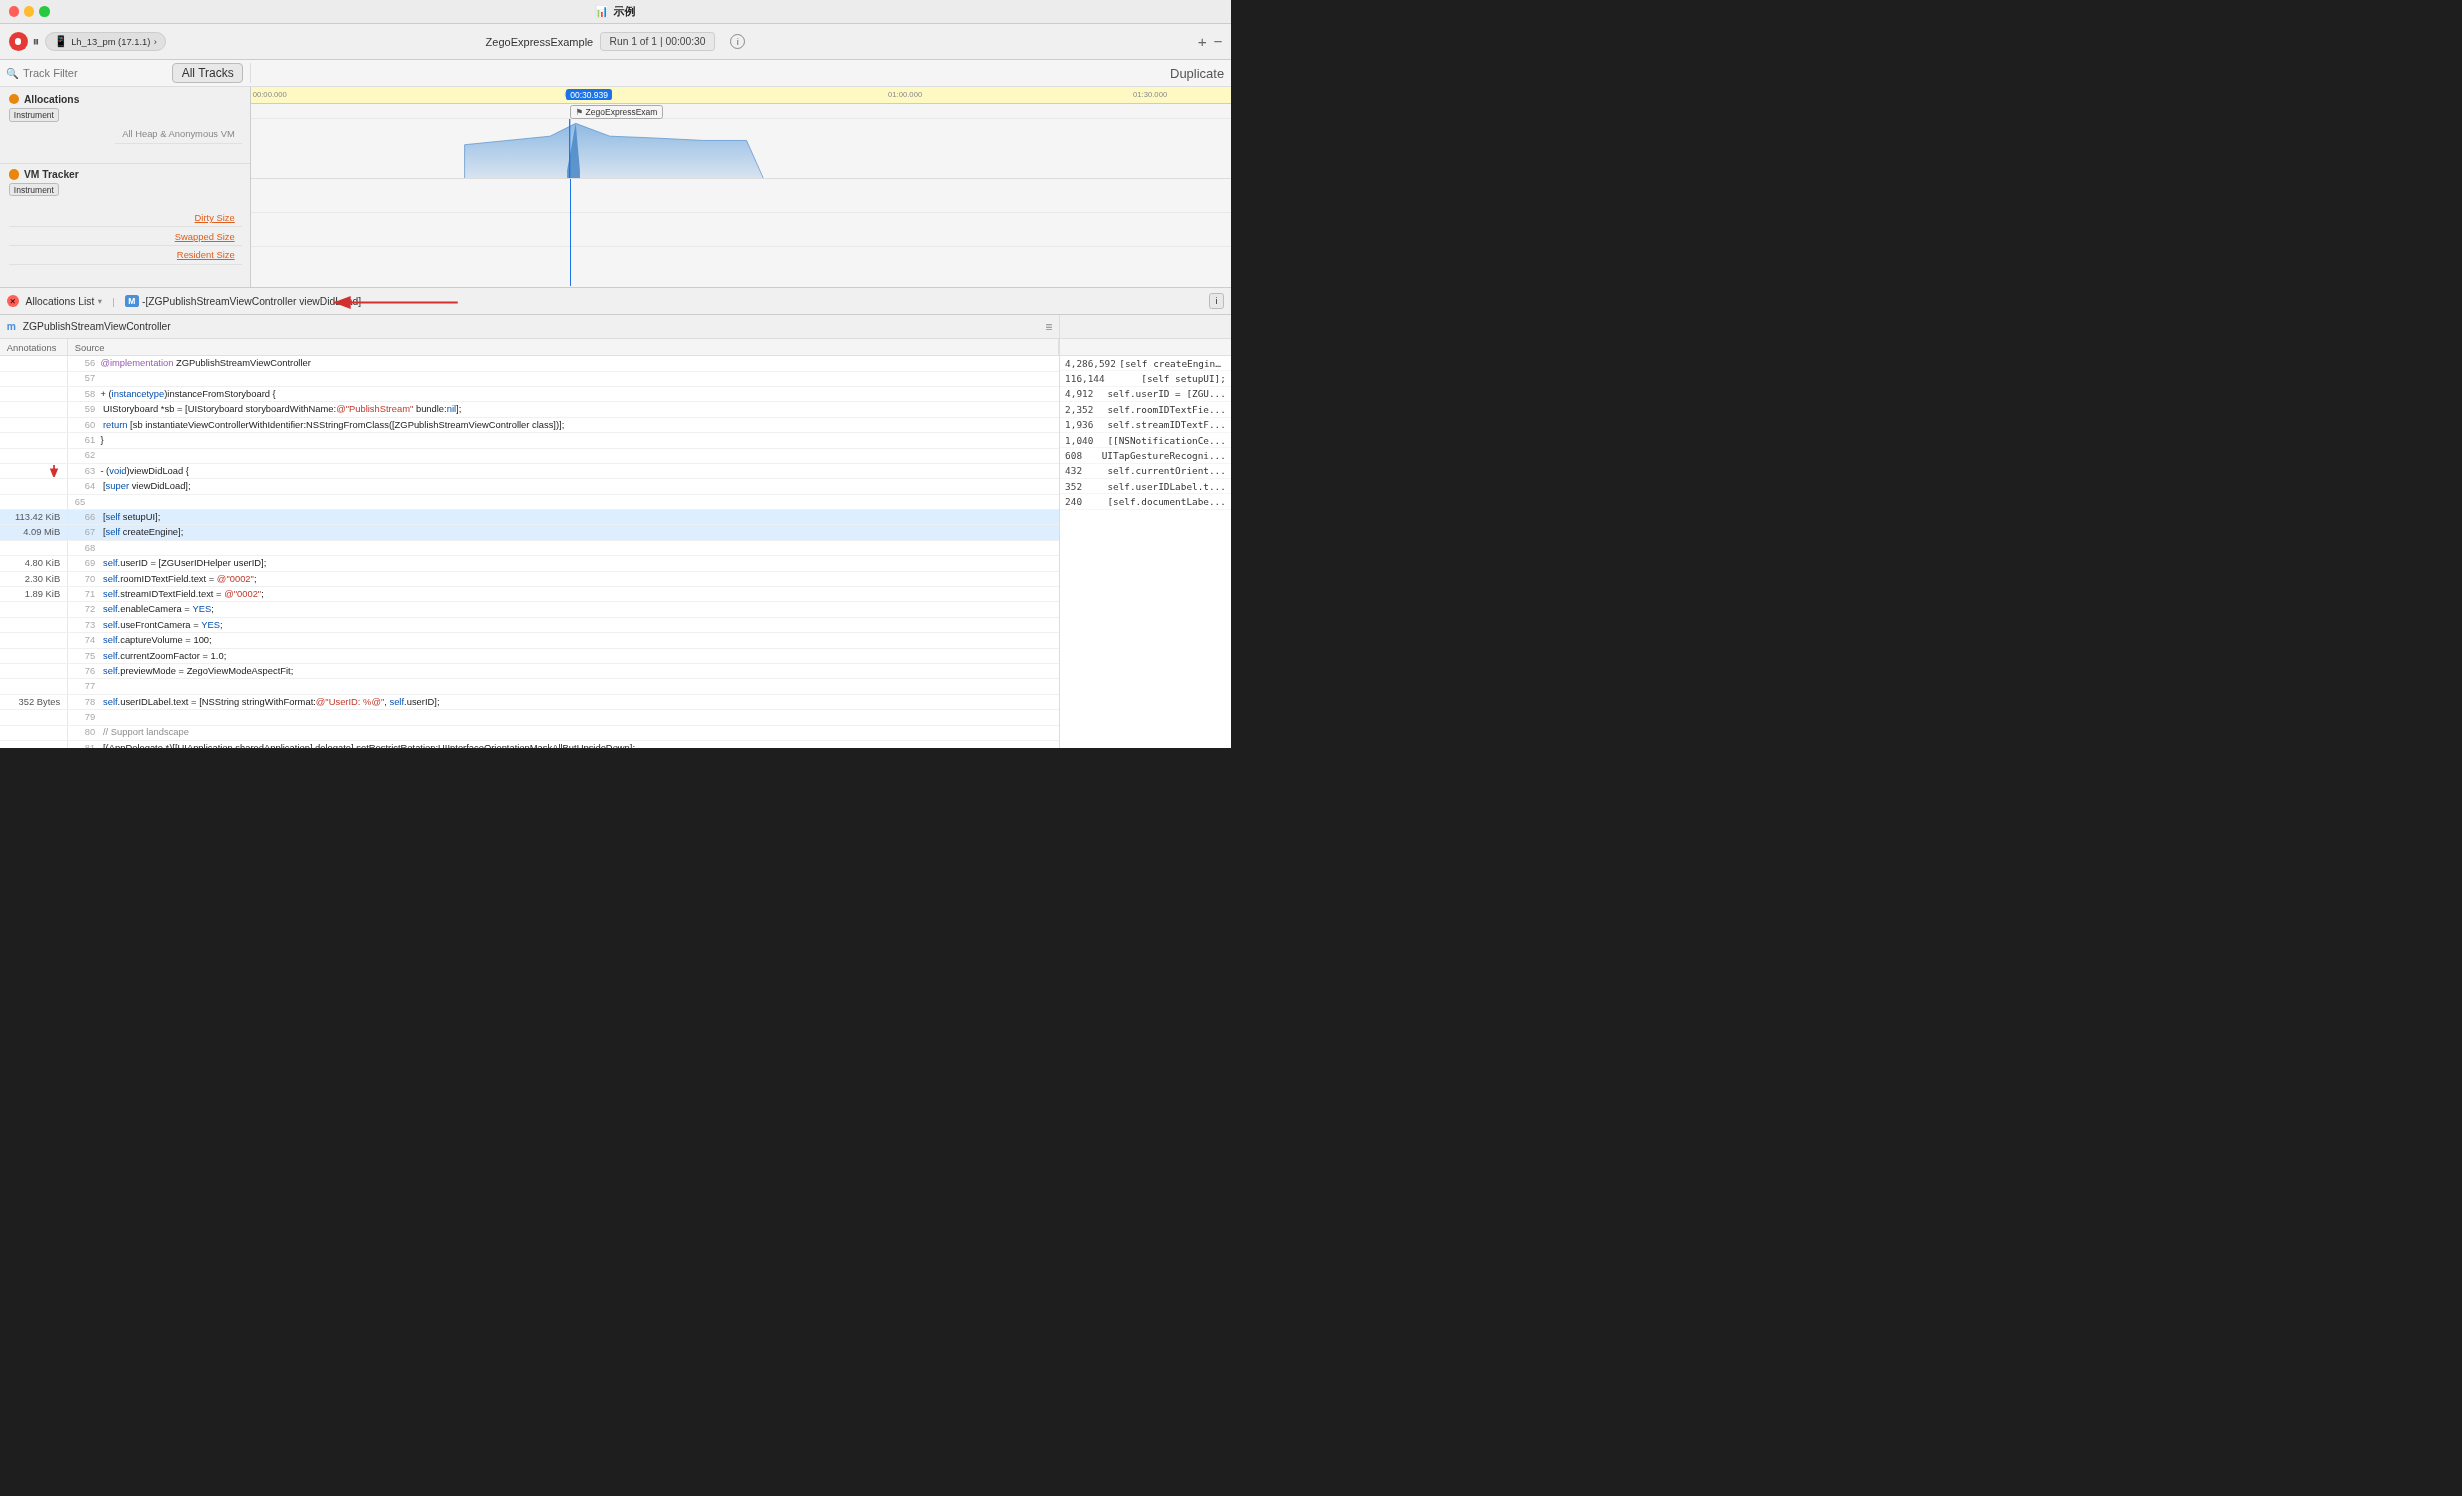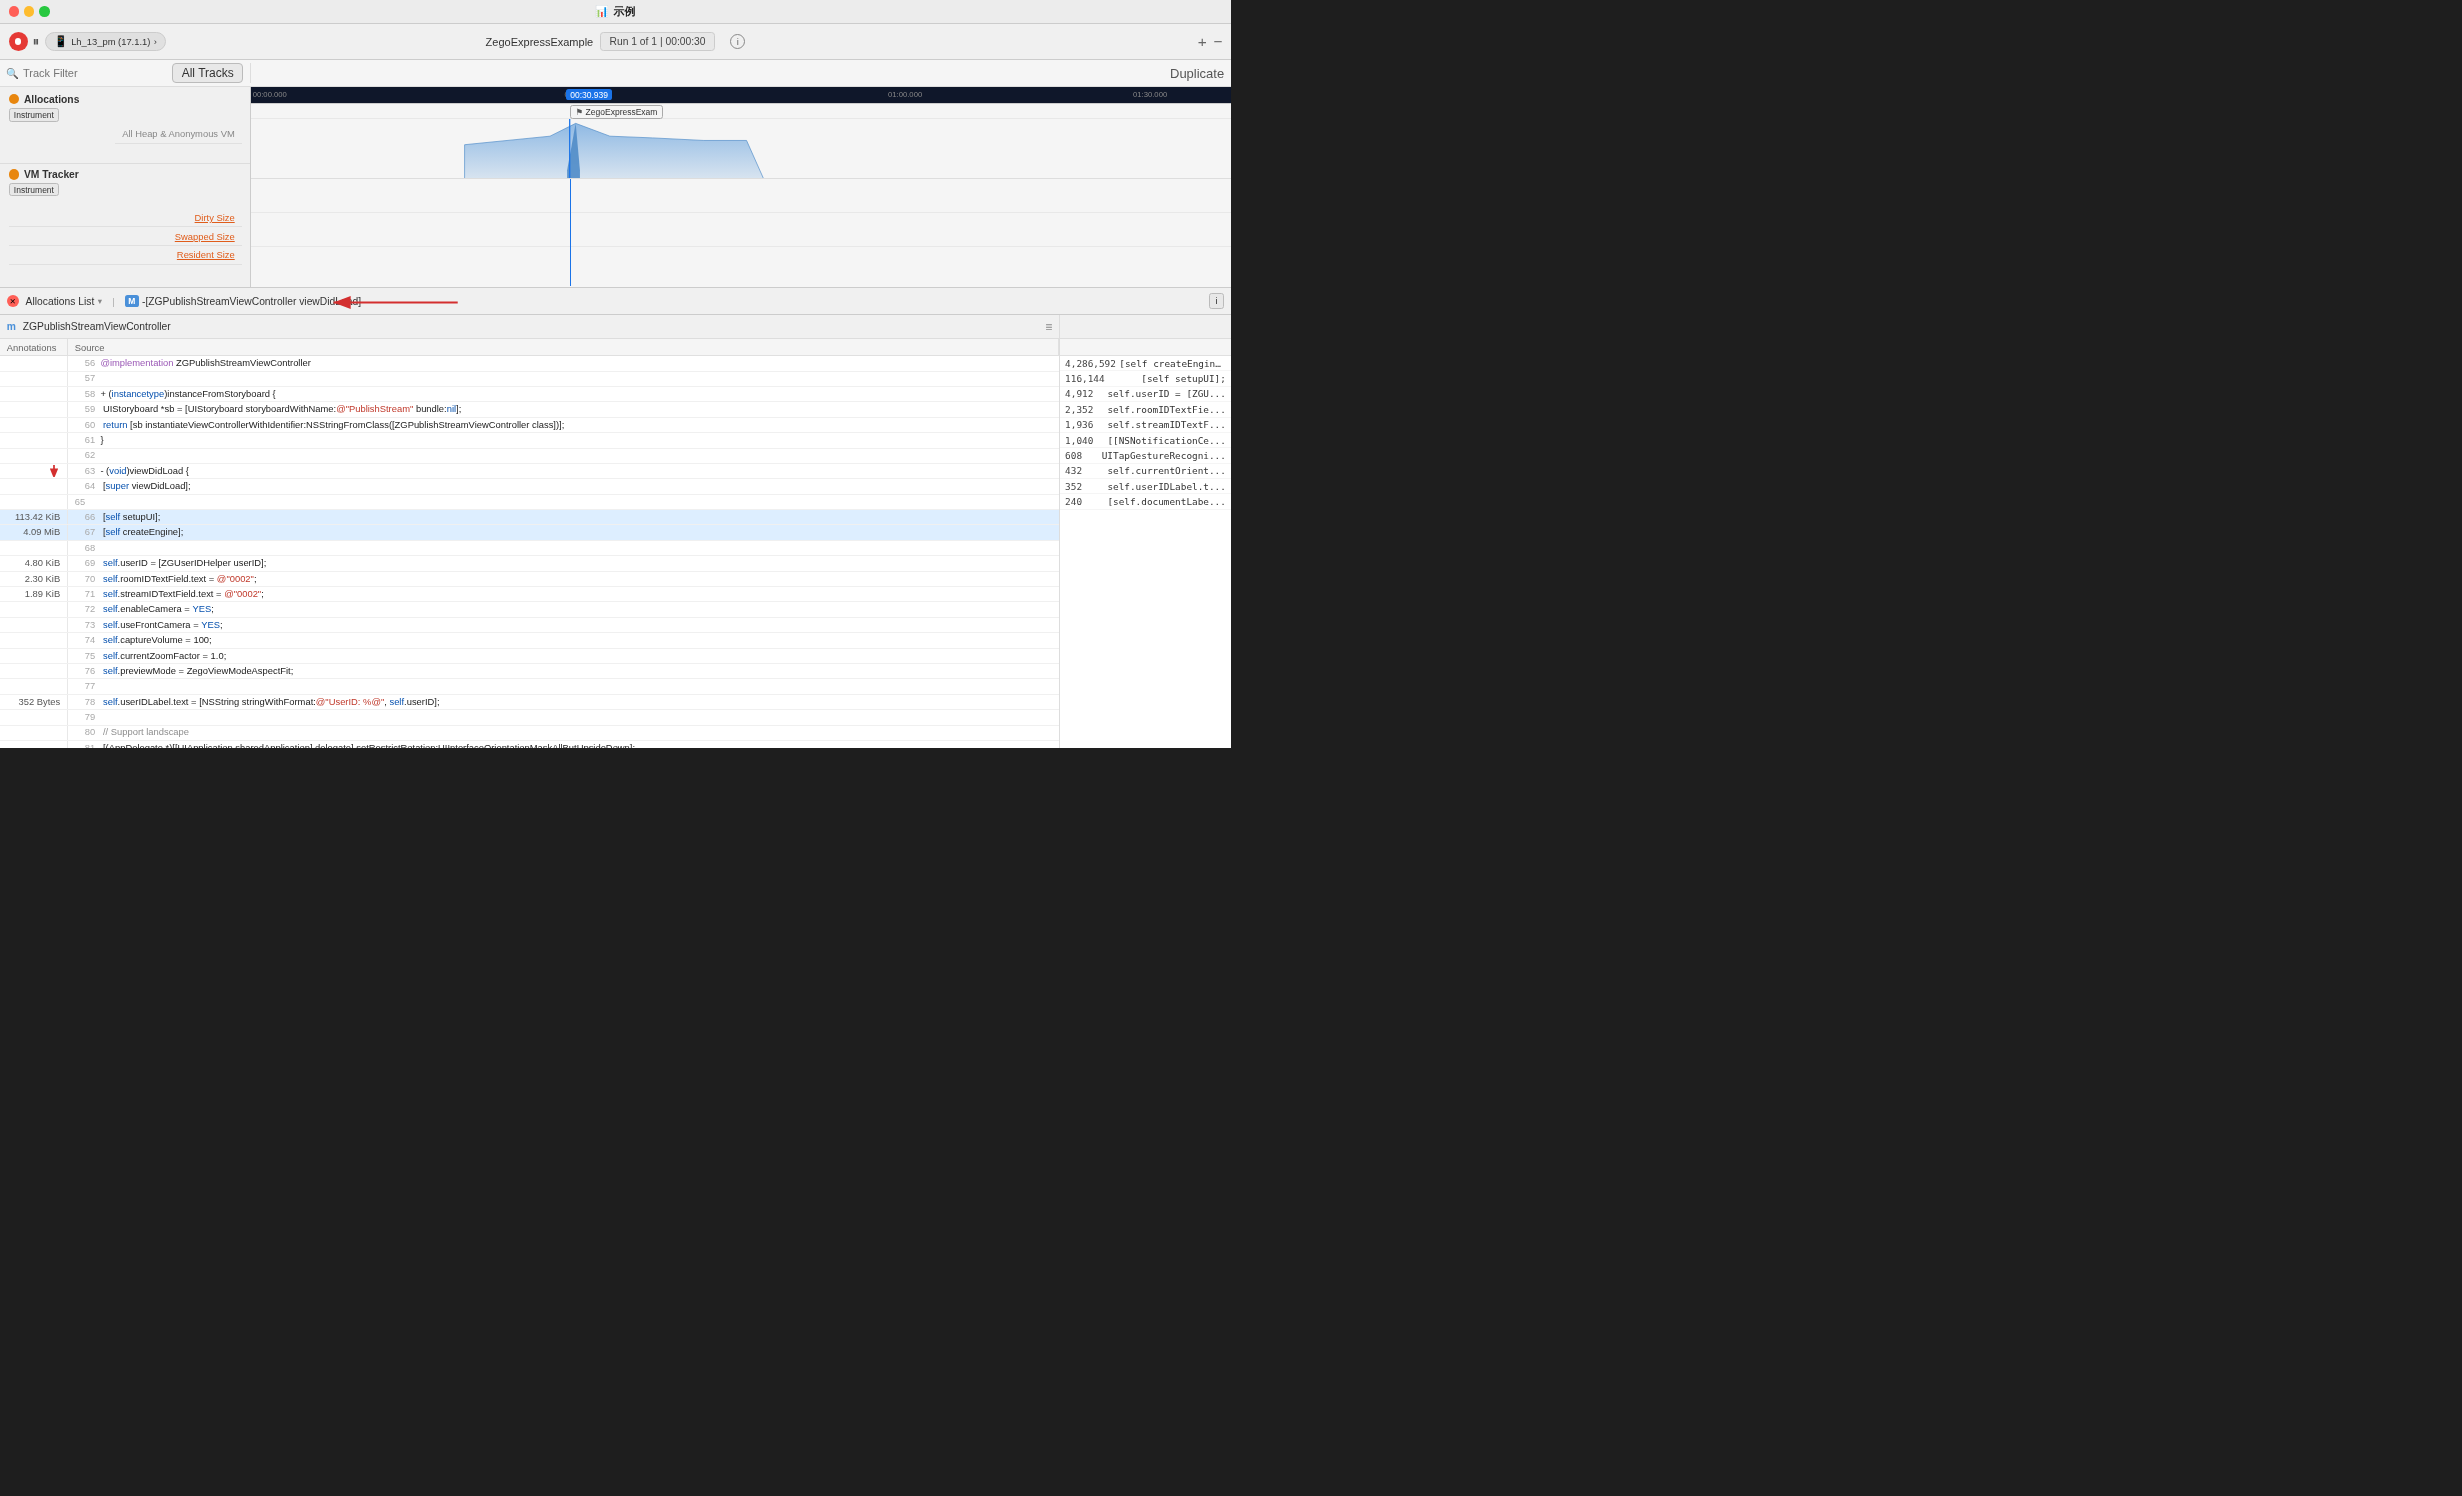--- a/index.html
+++ b/index.html
@@ -206,21 +206,21 @@
     }
 
     
     .timeline-content {
       flex: 1;
       overflow: hidden;
       position: relative;
     }
     .ruler {
       height: 17px;
-      background: #0f172a;
+      background: #fef9c3;
       border-bottom: 0.9px solid #ccc;
       display: flex;
       align-items: center;
       position: relative;
     }
     .ruler-marks {
       display: flex;
       width: 100%;
       position: relative;
       height: 100%;

